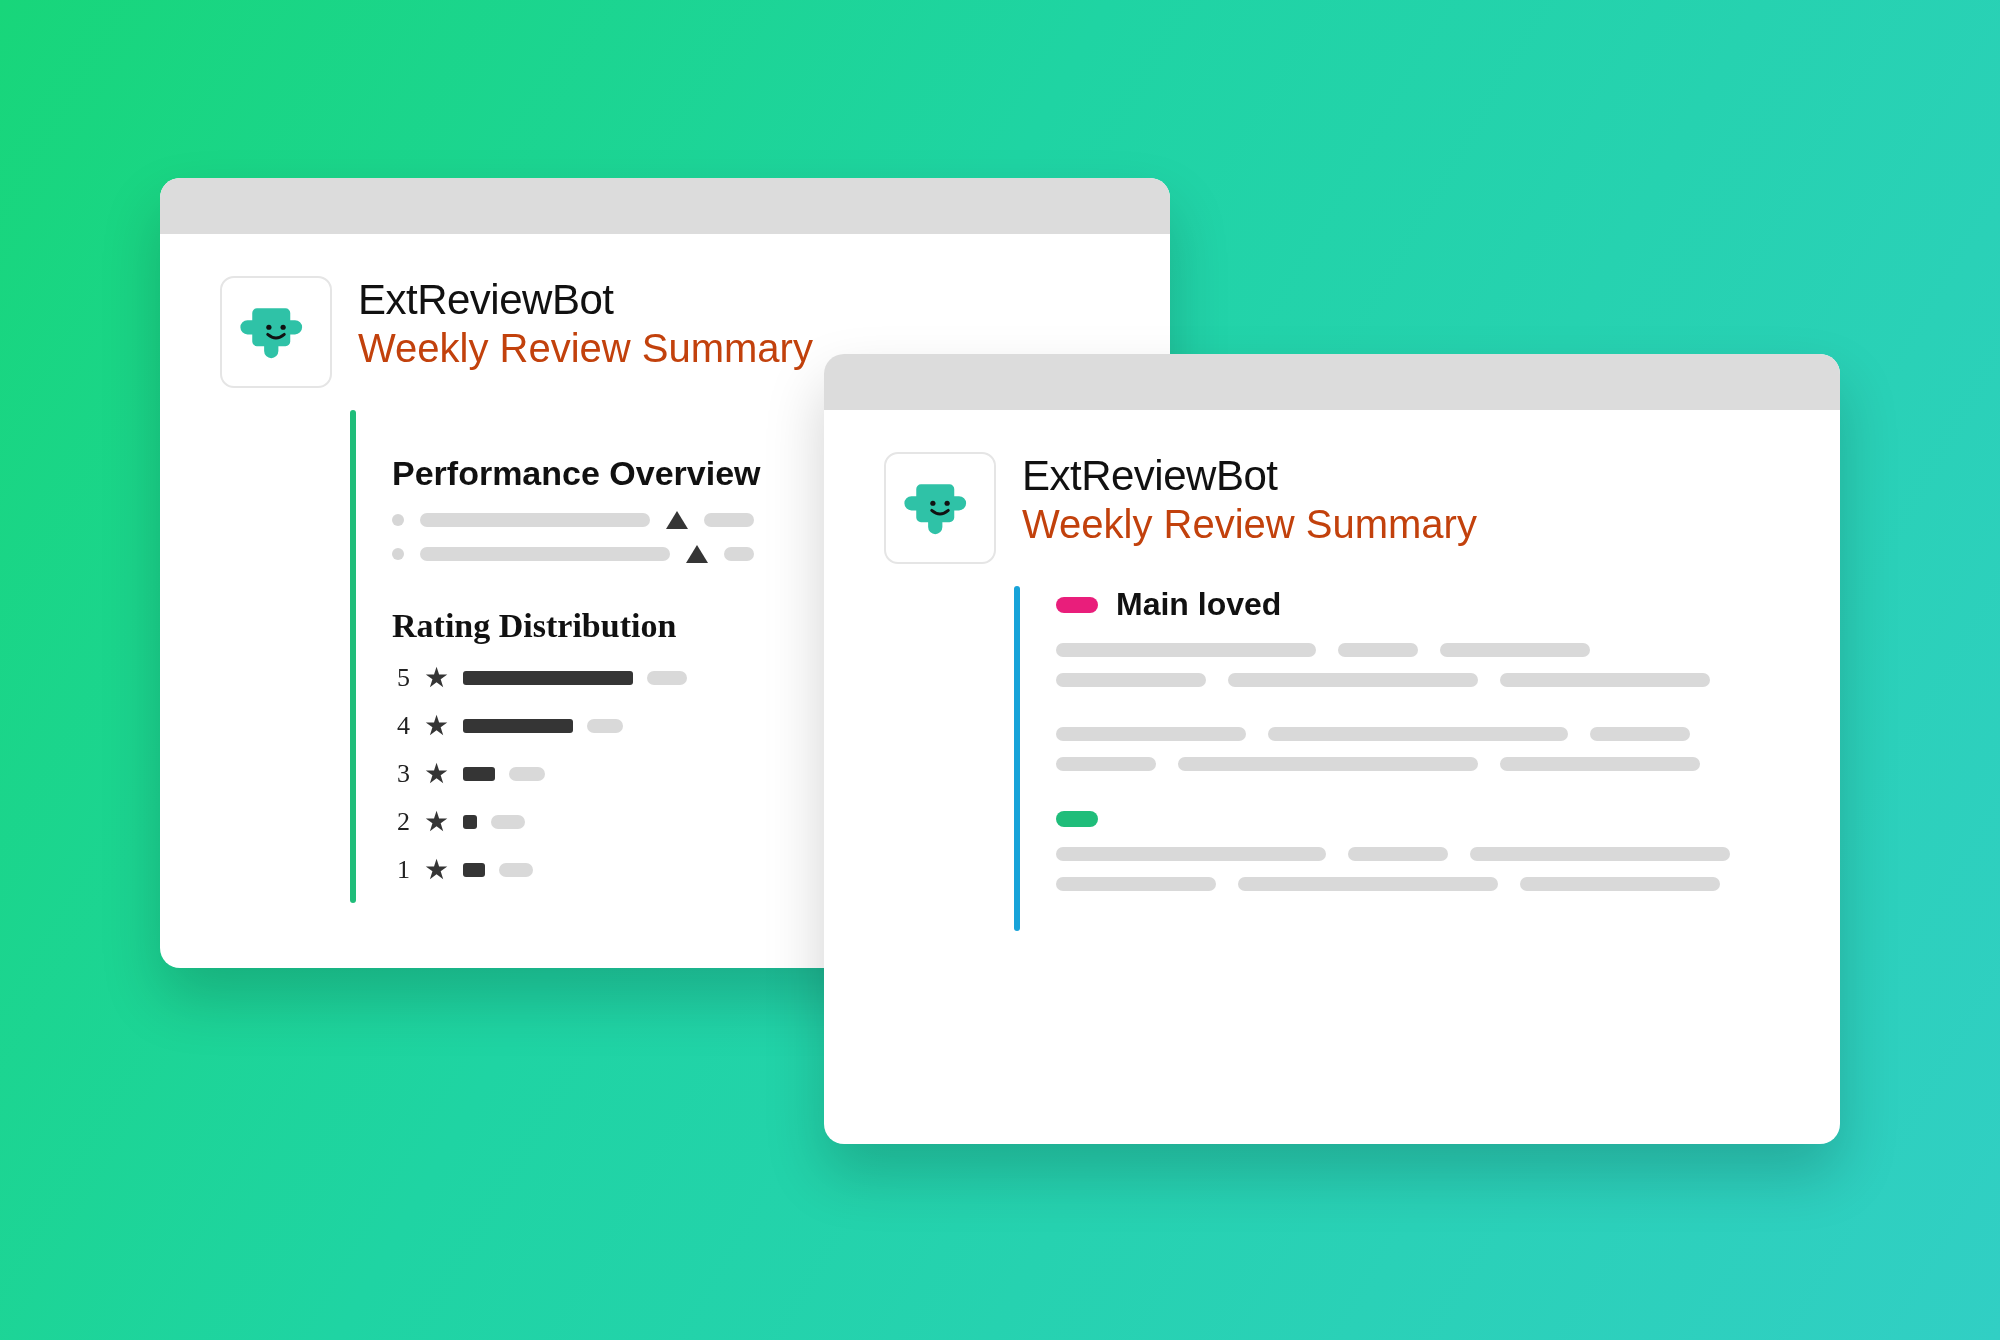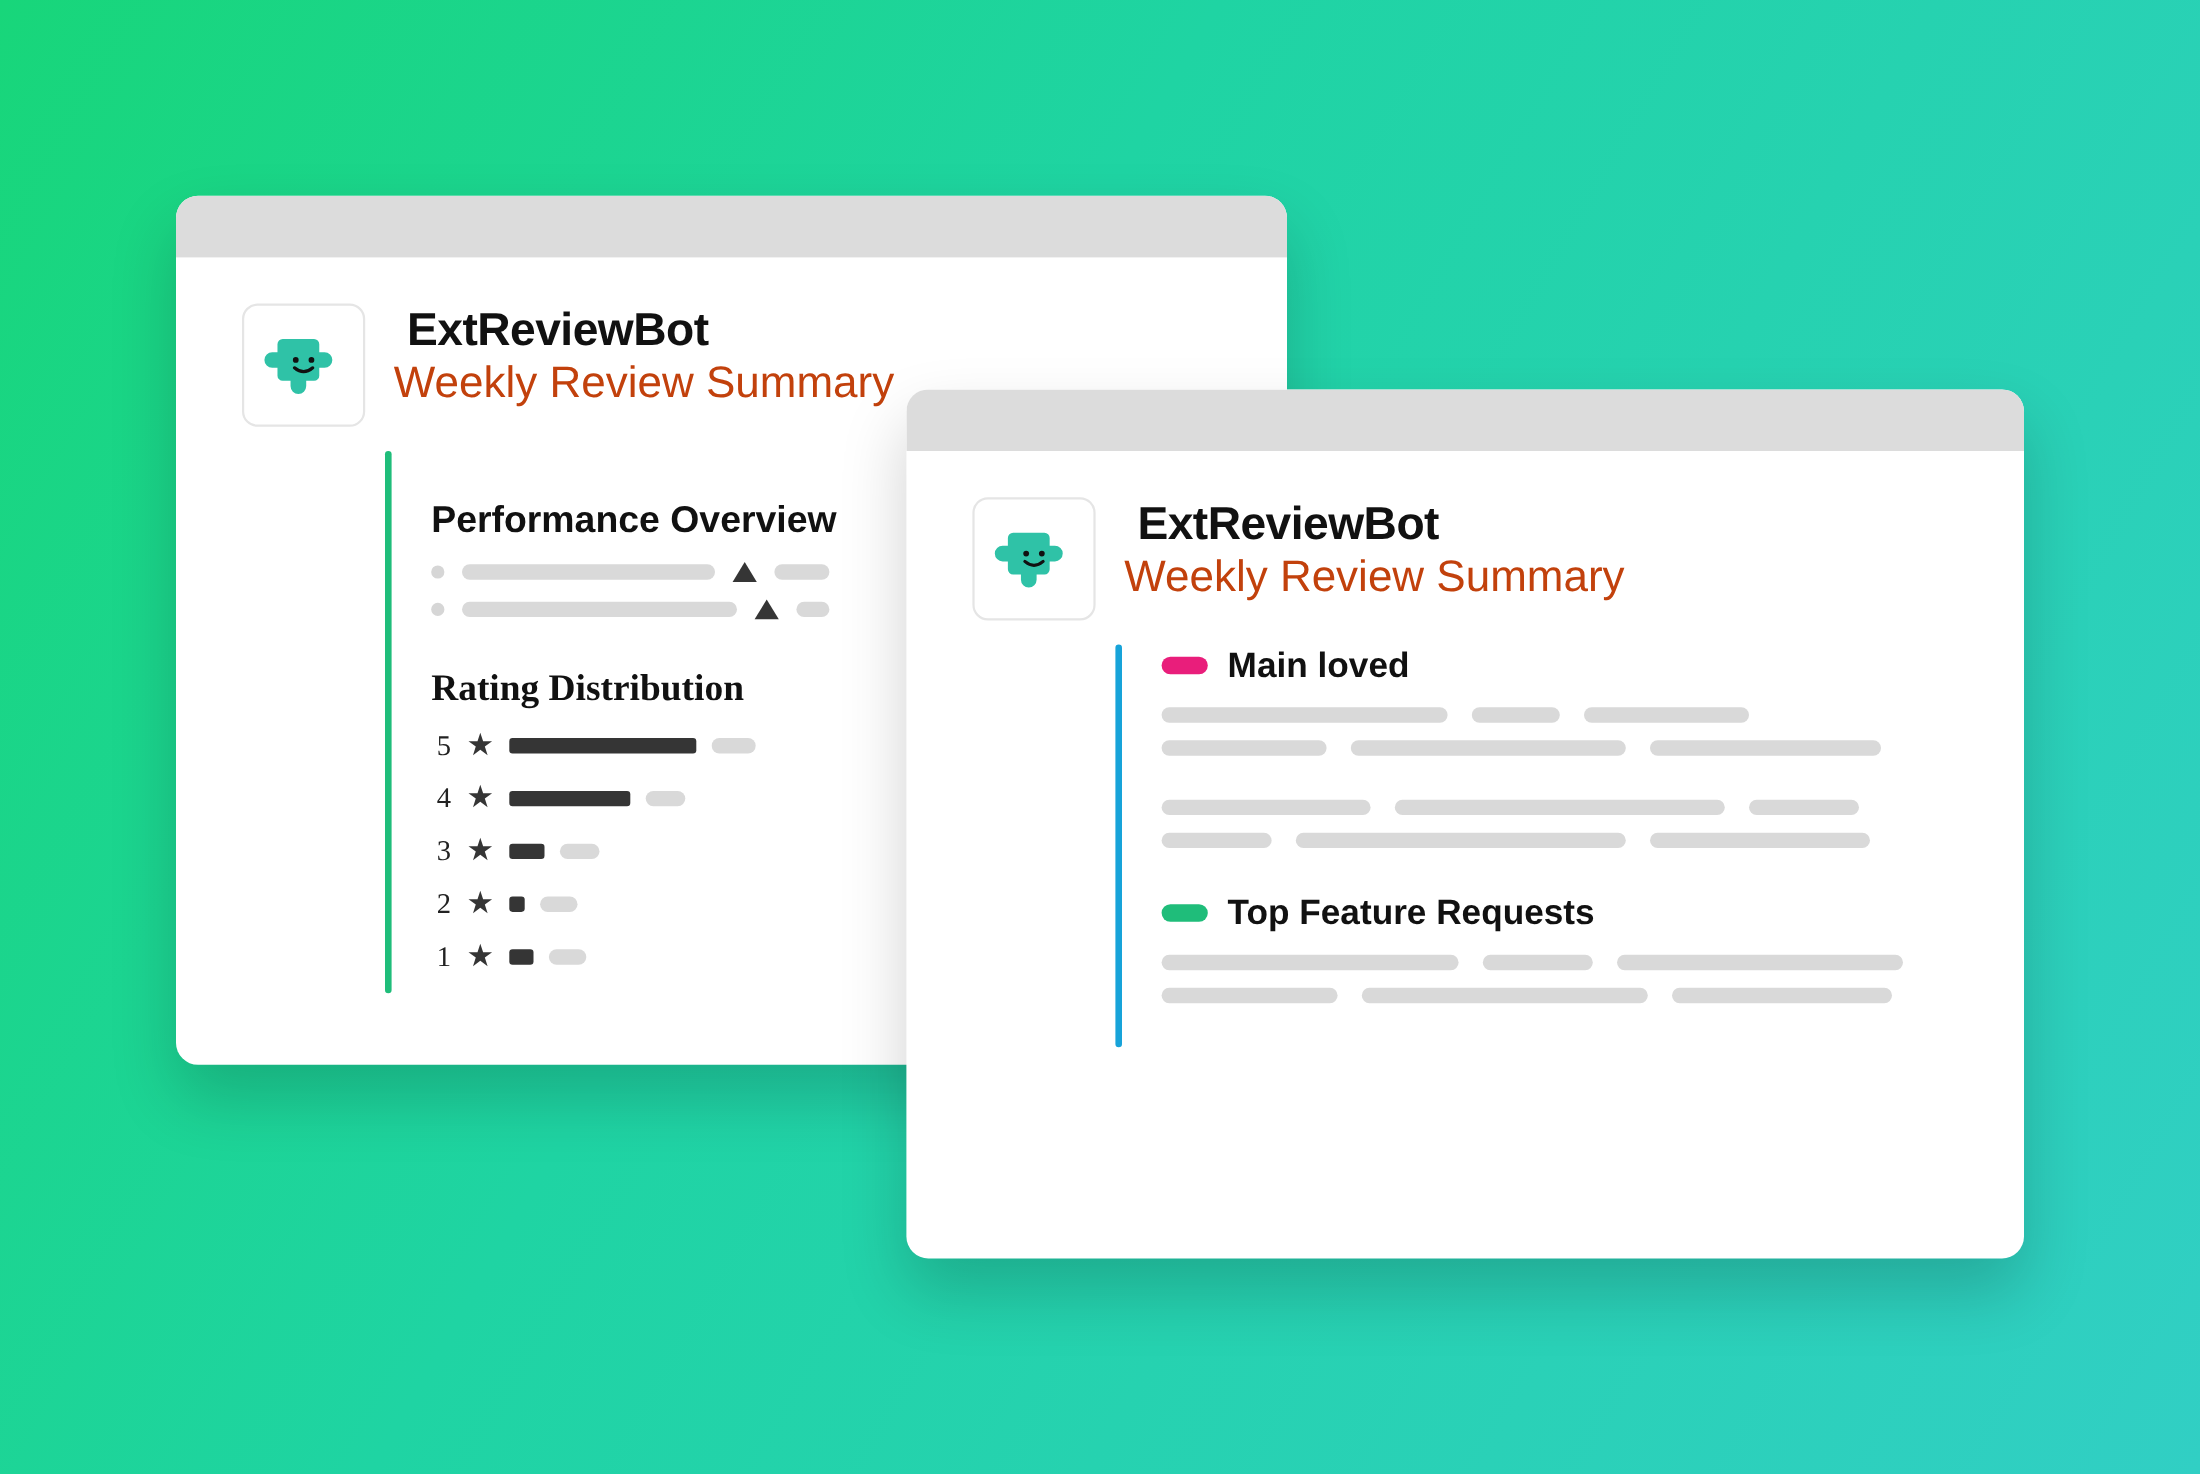--- a/index.html
+++ b/index.html
@@ -53,25 +53,24 @@
     border: 2px solid #e5e5e5;
     border-radius: 14px;
     display: flex;
     align-items: center;
     justify-content: center;
     background: #fff;
   }
   .app-icon svg { width: 76px; height: 76px; }
   .header-text .title {
     font-size: 42px;
-    font-weight: 700;
+    font-weight: 400;
     color: #111;
     letter-spacing: -0.5px;
     line-height: 1.15;
-    margin-left: 12px;
   }
   .header-text .subtitle {
     font-size: 40px;
     font-weight: 500;
     color: #c2410c;
     margin-top: 2px;
   }
 
   .body-row {
     display: flex;
@@ -296,21 +295,20 @@
           <div class="skeleton-row">
             <div class="skeleton" style="width:100px"></div>
             <div class="skeleton" style="width:300px"></div>
             <div class="skeleton" style="width:200px"></div>
           </div>
         </div>
 
         <div class="insight-block">
           <div class="insight-head">
             <div class="pill pill-green"></div>
-            <div class="insight-title">Top Feature Requests</div>
           </div>
           <div class="skeleton-row">
             <div class="skeleton" style="width:270px"></div>
             <div class="skeleton" style="width:100px"></div>
             <div class="skeleton" style="width:260px"></div>
           </div>
           <div class="skeleton-row">
             <div class="skeleton" style="width:160px"></div>
             <div class="skeleton" style="width:260px"></div>
             <div class="skeleton" style="width:200px"></div>

